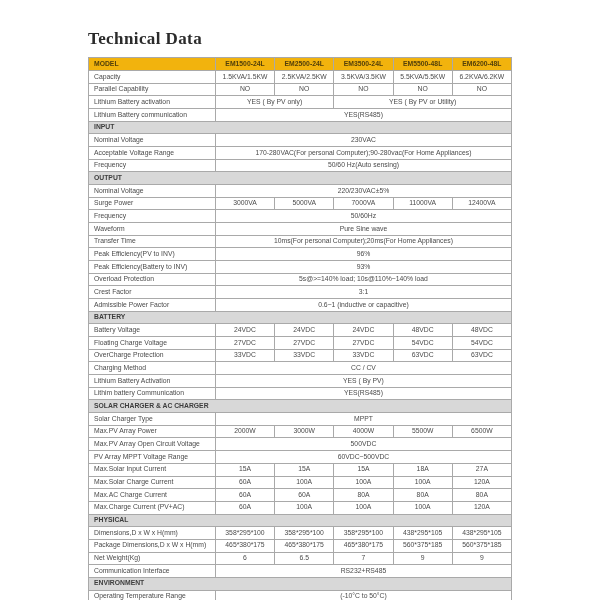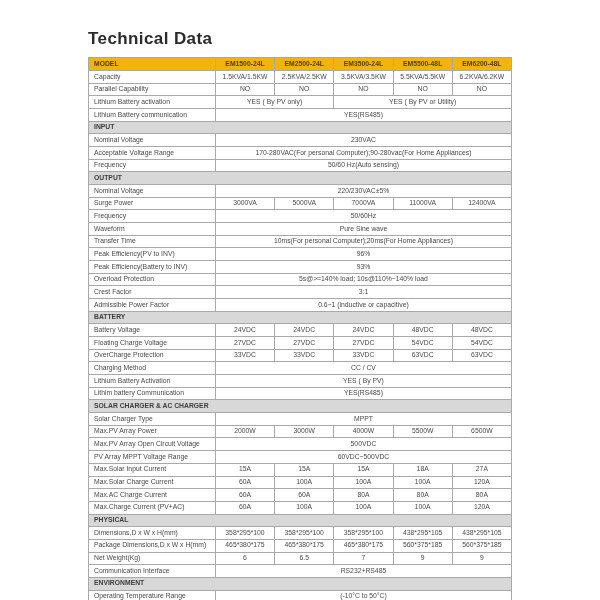--- a/index.html
+++ b/index.html
@@ -11,20 +11,21 @@
     overflow: hidden;
   }
   .page { padding: 29px 88px 0 88px; }
 
   .page-title {
     font-size: 17px;
     font-weight: bold;
     color: var(--title-color, #2b2b2b);
     letter-spacing: 0.4px;
     margin-bottom: 8px;
+    font-family: Liberation Serif, serif;
   }
 
   table.spec-table {
     width: 424px;
     border-collapse: collapse;
     table-layout: fixed;
     font-size: 6.8px;
   }
   table.spec-table td {
     border: 1px solid var(--border-color, #a9a9a9);

